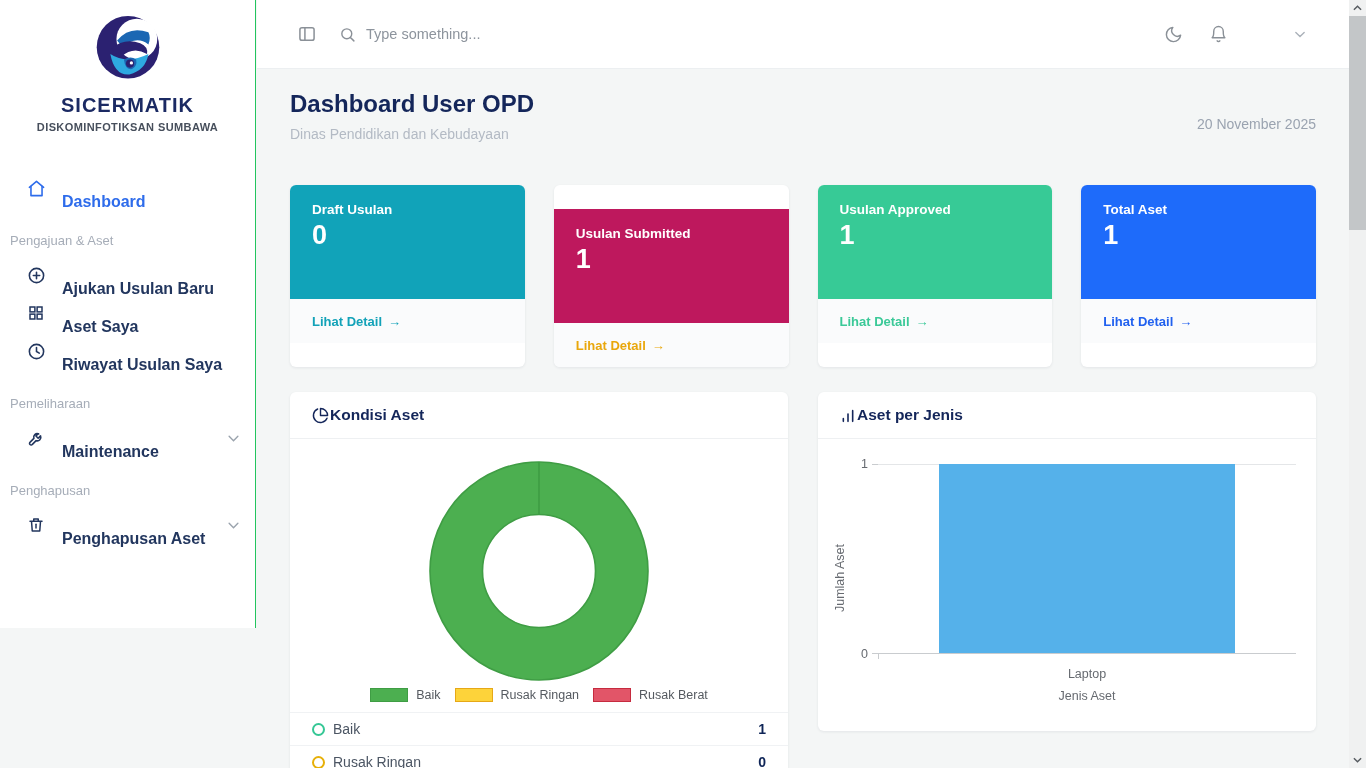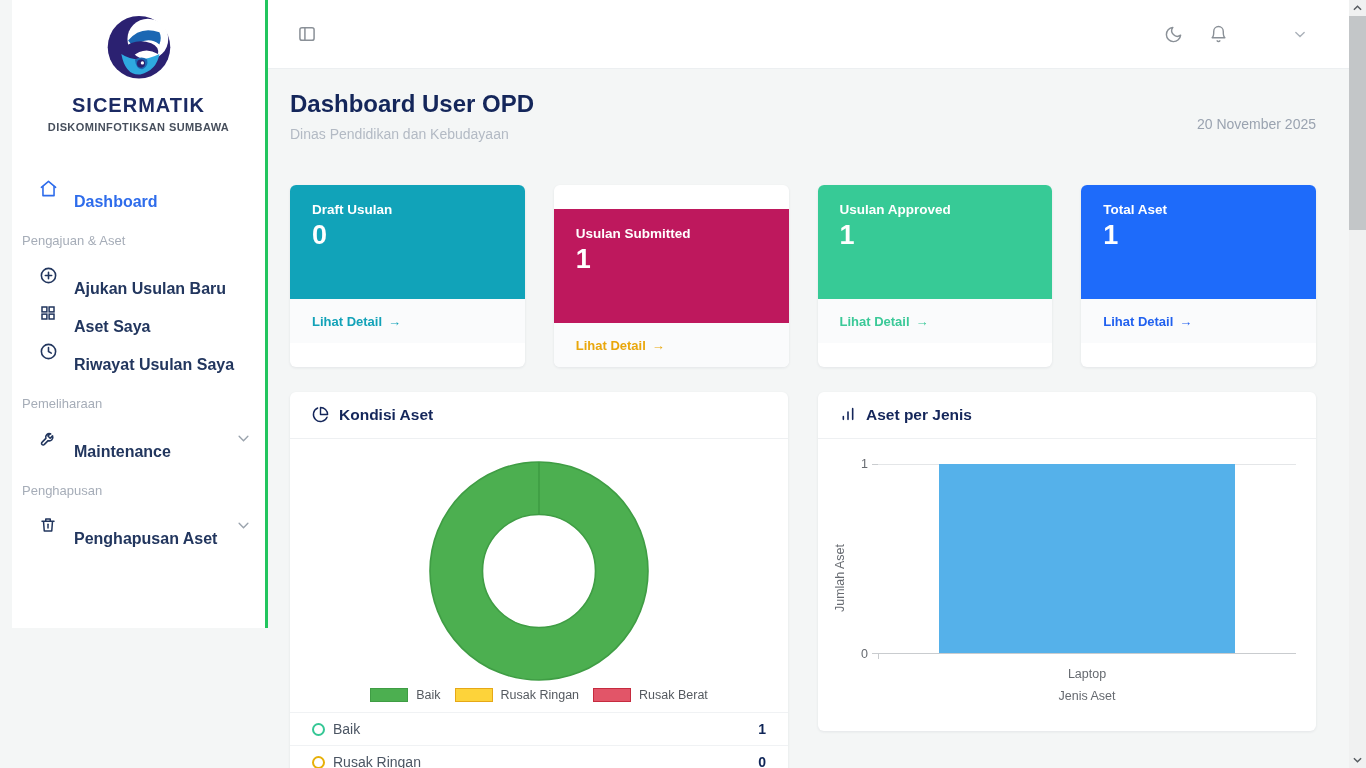--- a/index.html
+++ b/index.html
@@ -1,19 +1,19 @@
 <!DOCTYPE html>
 <html><head>
 <meta charset="utf-8">
 <style>
   * { margin:0; padding:0; box-sizing:border-box; }
   html,body { width:1366px; height:768px; overflow:hidden; font-family:"Liberation Sans","DejaVu Sans",sans-serif; background:#f4f6f6; }
 
   
-  .sidebar { position:absolute; left:12px; top:0; width:256px; height:628px; background:#ffffff; border-right:3px solid #22c55e; z-index:5; }
+  .sidebar { position:absolute; left:0; top:0; width:256px; height:628px; background:#ffffff; border-right:1px solid #22c55e; z-index:5; }
   .brand { text-align:center; padding-top:14px; }
   .brand-logo { width:68px; height:76px; margin:0 auto; display:block; }
   .brand-name { font-size:20px; font-weight:800; letter-spacing:1px; color:#1b2a63; margin-top:4px; }
   .brand-org { font-size:11px; font-weight:600; letter-spacing:0.4px; color:#474f5c; margin-top:4px; }
   .nav { margin-top:36px; }
   .nav-item { display:flex; align-items:center; height:38px; padding:0 16px 0 26px; cursor:pointer; color:#22365e; }
   .nav-item .nav-icon { width:20px; height:20px; margin-right:16px; display:flex; align-items:center; justify-content:center; flex:none; }
   .nav-item .nav-icon svg { stroke:#22365e; }
   .nav-item.active { color:#2e6ceb; }
   .nav-item.active .nav-icon svg { stroke:#2e6ceb; }
@@ -44,21 +44,21 @@
   .stat-card { border-radius:6px; overflow:hidden; background:#fff; box-shadow:0 1px 3px rgba(30,40,60,0.08); }
   .stat-top { padding:17px 22px 20px 22px; height:114px; }
   .stat-label { font-size:13.5px; font-weight:700; color:#ffffff; }
   .stat-value { font-size:27px; font-weight:700; color:#ffffff; margin-top:4px; line-height:1.1; }
   .stat-footer { background:#fafbfc; padding:13px 22px; }
   .stat-link { font-size:13px; font-weight:700; text-decoration:none; cursor:pointer; display:inline-flex; align-items:center; gap:6px; }
 
   
   .charts-grid { display:grid; grid-template-columns:1fr 1fr; gap:30px; margin-top:25px; align-items:start; }
   .chart-card { background:#fff; border-radius:6px; box-shadow:0 1px 3px rgba(30,40,60,0.08); }
-  .card-header { display:flex; align-items:flex-start; gap:10px; padding:14px 22px; border-bottom:1px solid #eef0f2; }
+  .card-header { display:flex; align-items:flex-end; gap:1px; padding:14px 22px; border-bottom:1px solid #eef0f2; }
   .card-title { font-size:15.5px; font-weight:700; color:#14265a; }
 
   
   .donut-wrap { display:flex; justify-content:center; padding-top:21px; }
   .legend-row { display:flex; justify-content:center; gap:14px; margin-top:6px; padding-bottom:10px; }
   .legend-item { display:flex; align-items:center; gap:8px; }
   .legend-swatch { width:38px; height:14px; border:1px solid transparent; }
   .legend-label { font-size:12.5px; color:#555a60; }
   .cond-list { }
   .cond-row { display:flex; align-items:center; padding:8px 22px; border-top:1px solid #f0f2f4; }
@@ -185,20 +185,29 @@
 </div>
 
 <div class="topbar">
   <div class="tb-left">
     <span class="tb-icon">
       <svg width="20" height="20" viewBox="0 0 24 24" fill="none" stroke="#8a9097" stroke-width="1.8">
           <rect x="3.5" y="4.5" width="17" height="15" rx="2.5"></rect>
           <path d="M9.5 4.5v15"></path>
         </svg>
     </span>
+    <div class="tb-search">
+      <span class="tb-icon">
+        <svg width="17" height="17" viewBox="0 0 24 24" fill="none" stroke="#8a9097" stroke-width="2" stroke-linecap="round">
+            <circle cx="11" cy="11" r="7"></circle>
+            <path d="M16.5 16.5 21 21"></path>
+          </svg>
+      </span>
+      <input type="text" placeholder="Type something..." style="">
+    </div>
   </div>
   <div class="tb-right">
     <span class="tb-icon">
       <svg width="19" height="19" viewBox="0 0 24 24" fill="none" stroke="#8a9097" stroke-width="1.8" stroke-linecap="round" stroke-linejoin="round">
           <path d="M21 12.8A9 9 0 1 1 11.2 3a7 7 0 0 0 9.8 9.8z"></path>
         </svg>
     </span>
     <span class="tb-icon">
       <svg width="19" height="19" viewBox="0 0 24 24" fill="none" stroke="#8a9097" stroke-width="1.8" stroke-linecap="round" stroke-linejoin="round">
           <path d="M18 8a6 6 0 1 0-12 0c0 7-2 8-2 8h16s-2-1-2-8"></path>

